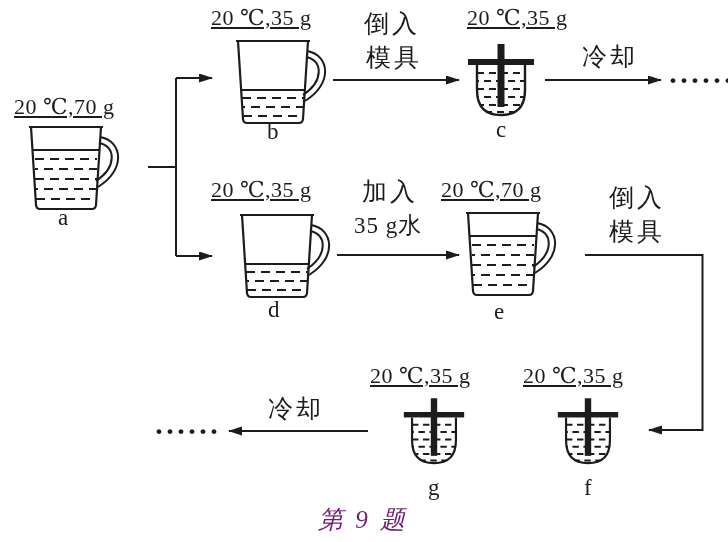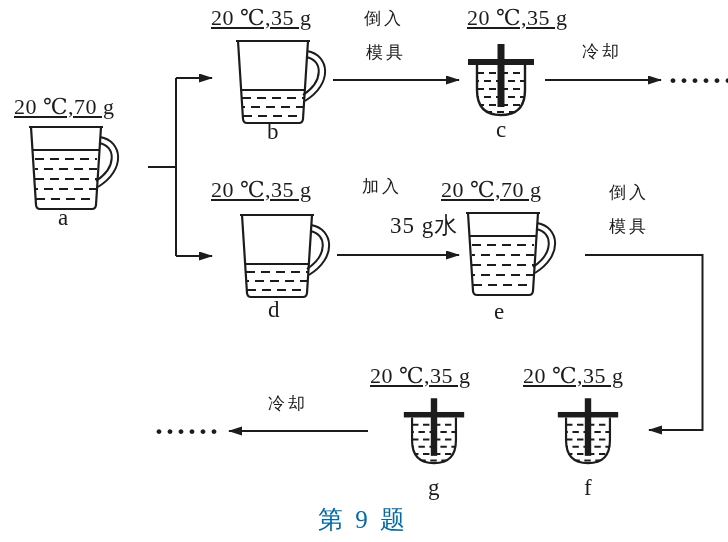--- a/index.html
+++ b/index.html
@@ -2,25 +2,25 @@
 <html><head>
 <meta charset="utf-8">
 <style>
   html,body{margin:0;padding:0;background:#ffffff;}
   .stage{
     position:relative;width:728px;height:542px;background:#ffffff;
     font-family:"Liberation Serif","DejaVu Serif",serif;color:#1c1c1c;overflow:hidden;
   }
   .abs{position:absolute;}
   .lbl{position:absolute;font-size:22px;white-space:nowrap;letter-spacing:0.5px;line-height:1.2;text-decoration:underline;}
-  .cn{position:absolute;font-size:17px;white-space:nowrap;letter-spacing:3px;line-height:1.1;text-align:center;}
-  .cn-sm{position:absolute;font-size:23px;white-space:nowrap;letter-spacing:1px;line-height:1.1;margin-left:36px;}
+  .cn{position:absolute;font-size:25px;white-space:nowrap;letter-spacing:3px;line-height:1.1;text-align:center;}
+  .cn-sm{position:absolute;font-size:23px;white-space:nowrap;letter-spacing:1px;line-height:1.1;}
   .letter{position:absolute;font-size:23px;line-height:1;}
   .dots{position:absolute;font-size:30px;font-weight:bold;letter-spacing:1px;line-height:1;white-space:nowrap;}
-  .caption{position:absolute;left:318px;top:503px;font-size:25px;letter-spacing:3px;color:#0369a1;white-space:nowrap;}
+  .caption{position:absolute;left:318px;top:503px;font-size:25px;letter-spacing:3px;color:#701a75;white-space:nowrap;font-style:italic;}
   svg{display:block;}
   .vessel{position:absolute;}
 </style>
 </head>
 <body>
 
 <div class="stage">
 
   <svg width="0" height="0" style="position:absolute" aria-hidden="true">
     <defs>

